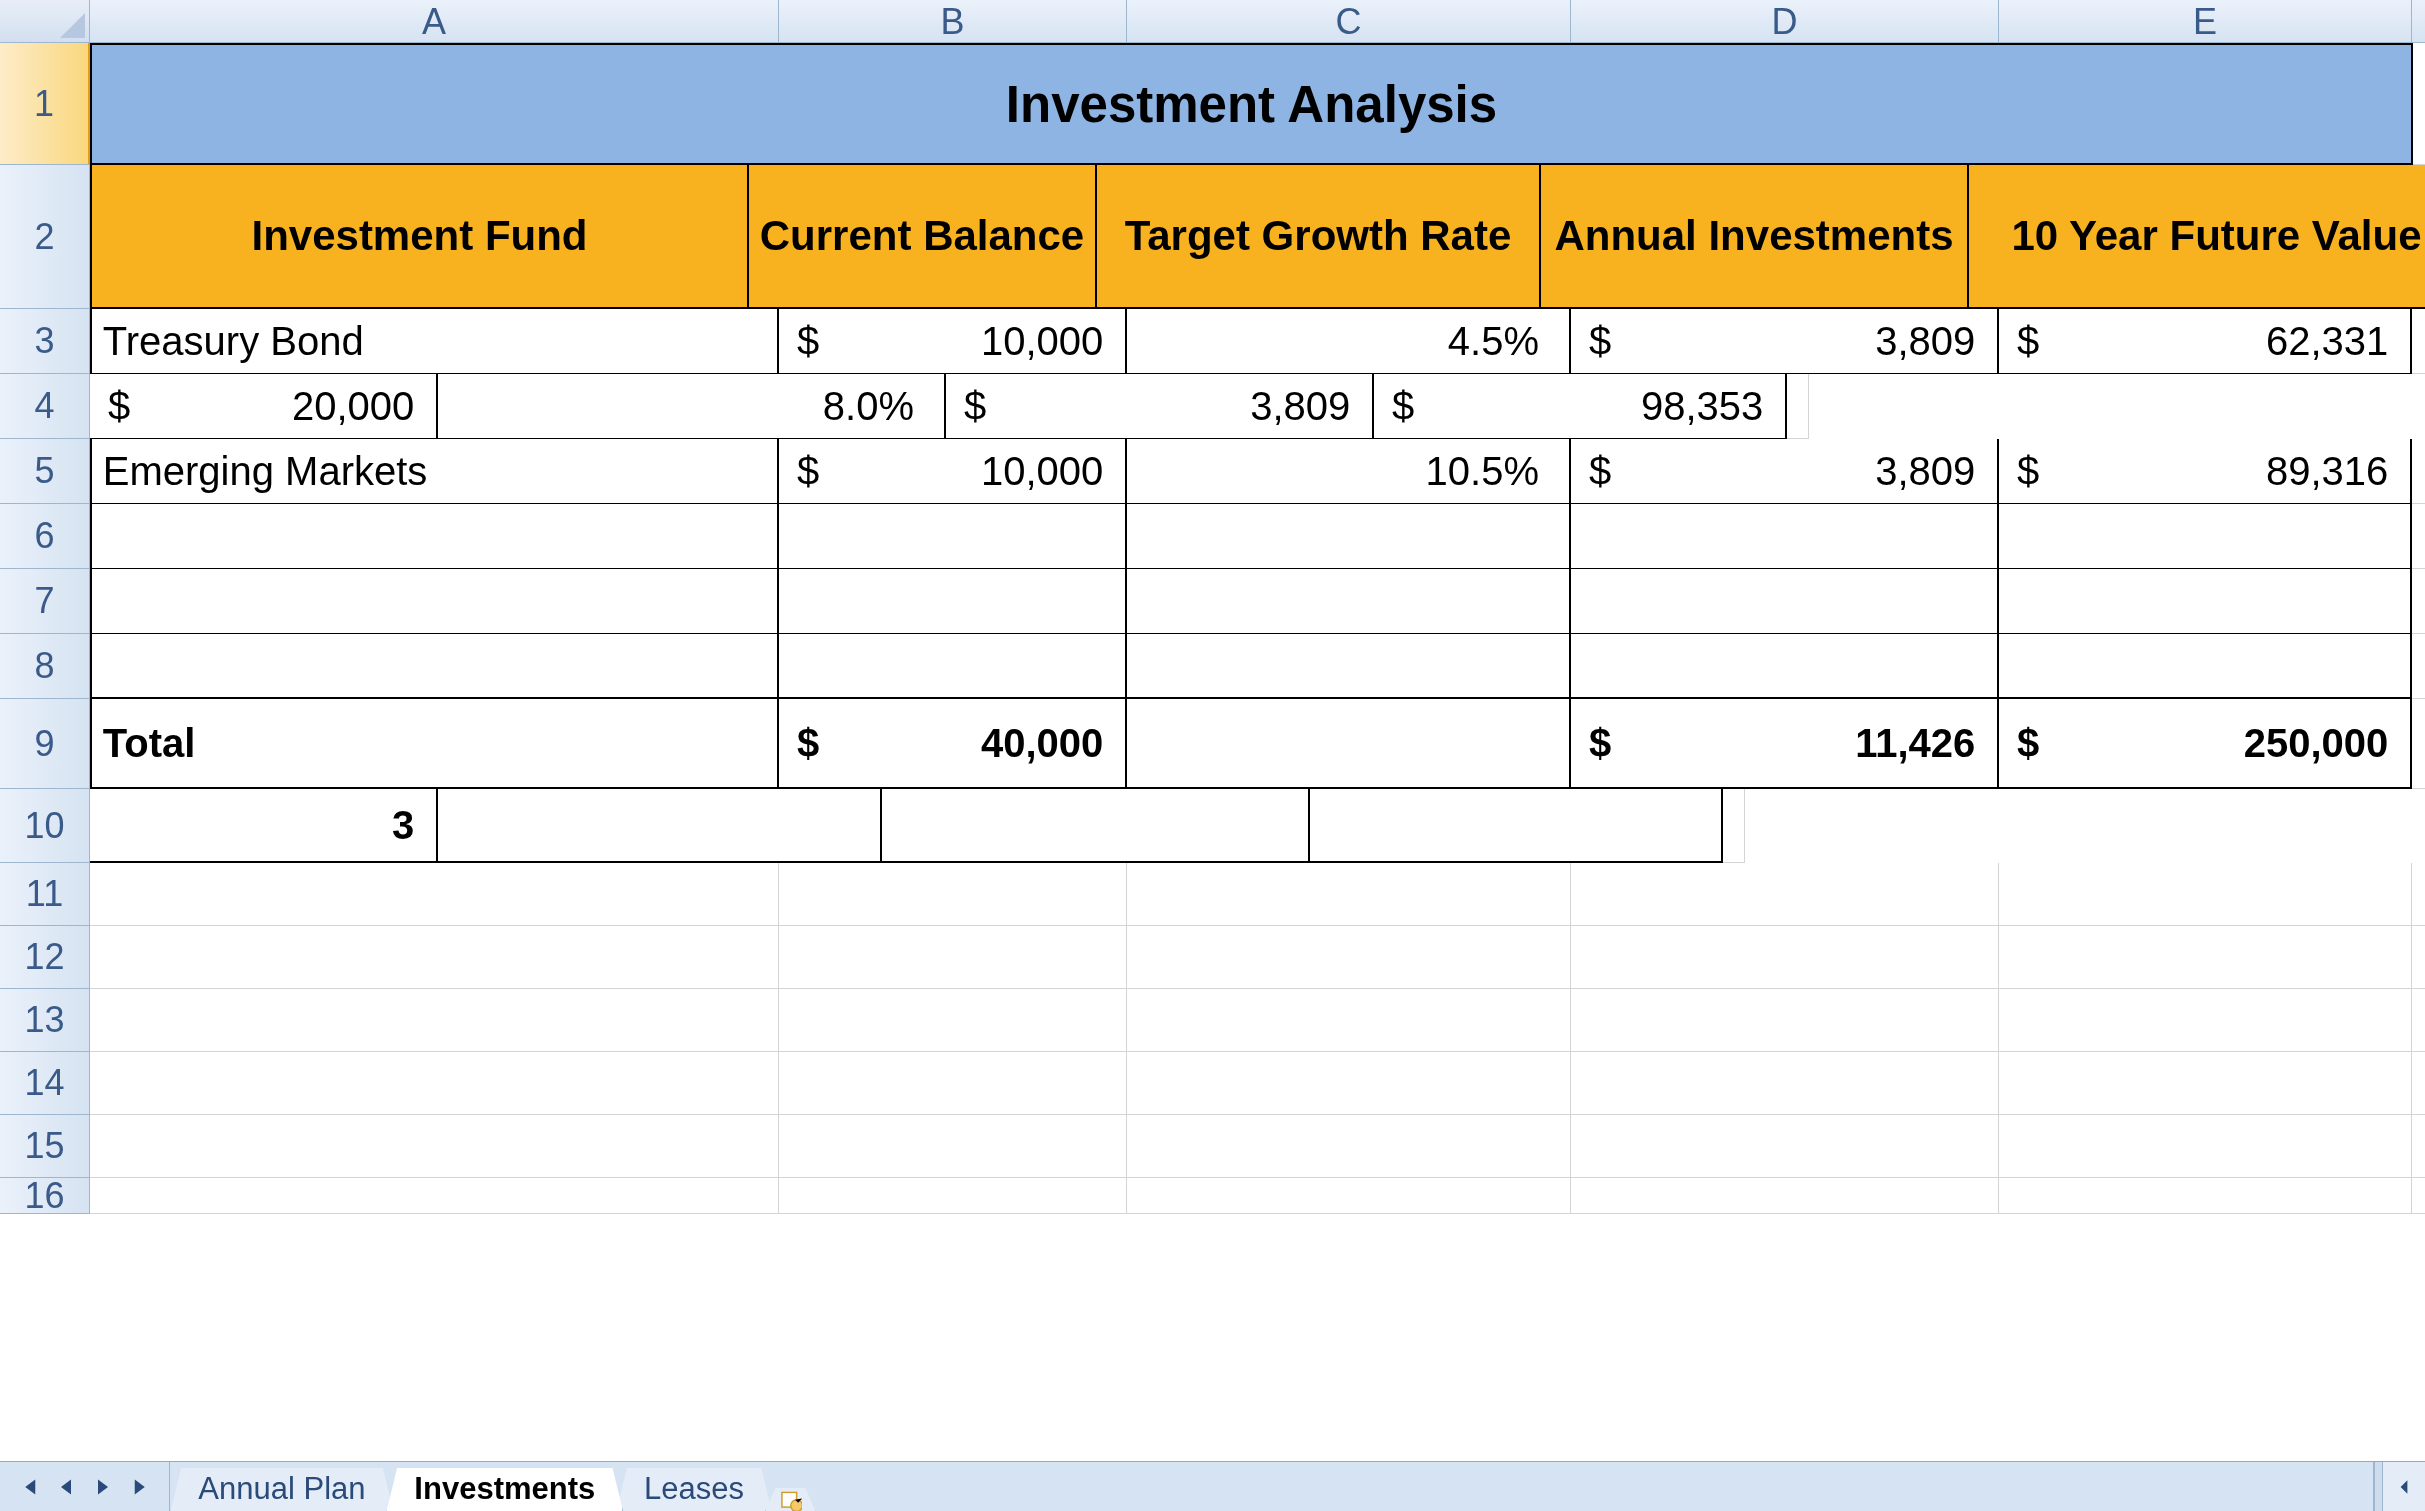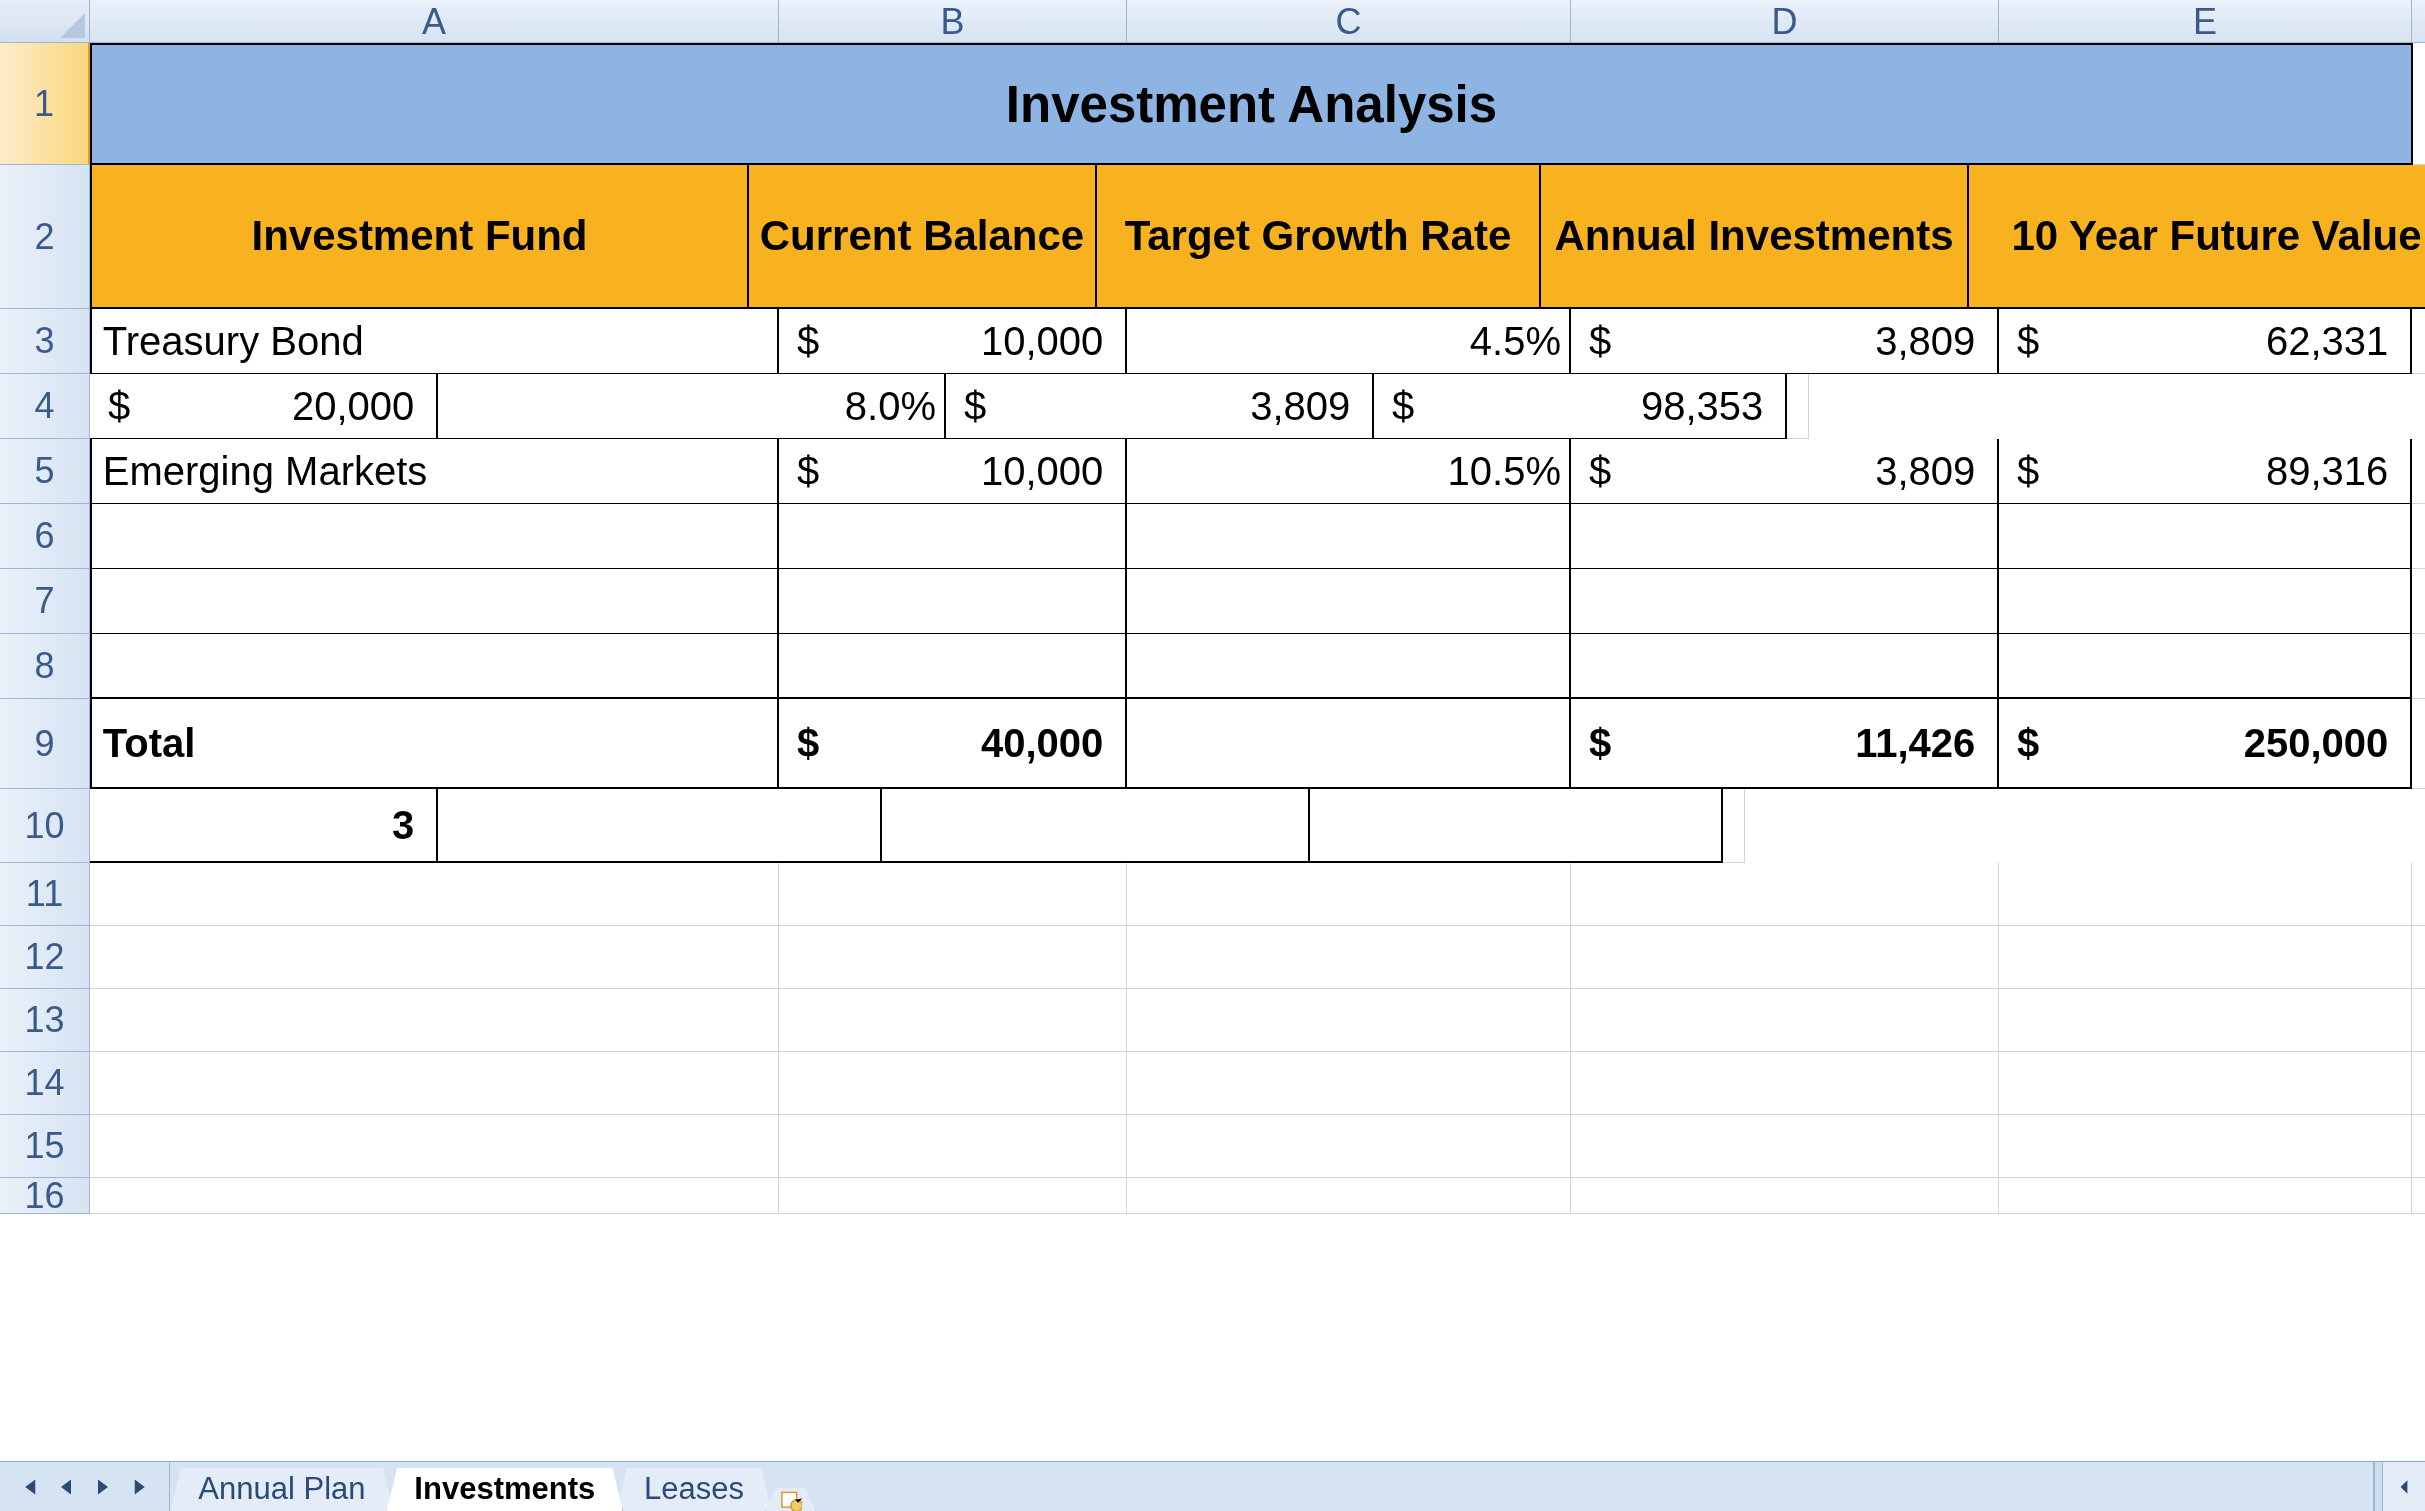--- a/index.html
+++ b/index.html
@@ -107,21 +107,21 @@
     .data-cell {
       border-right: 2.3px solid #000;
       border-bottom: 1.4px solid #000;
       font-size: 40px;
     }
     .data-cell.first { border-left: 2.7px solid #000; }
     .data-cell.text { padding-left: 10.8px; }
     .money { justify-content: space-between; padding: 0 21.7px 0 18px; }
     .money .sym { }
     .money .val { }
-    .pct { justify-content: flex-end; padding-right: 8px; }
+    .pct { justify-content: flex-end; padding-right: 30px; }
     .num { justify-content: flex-end; padding-right: 21.7px; }
     .bold { font-weight: bold; }
     .thick-bottom { border-bottom: 2.7px solid #000; }
     .empty-row .cell {
       border-right: 0.9px solid #d4d4d4;
       border-bottom: 0.9px solid #d4d4d4;
     }
     
     .tab-bar {
       height: 51px;

